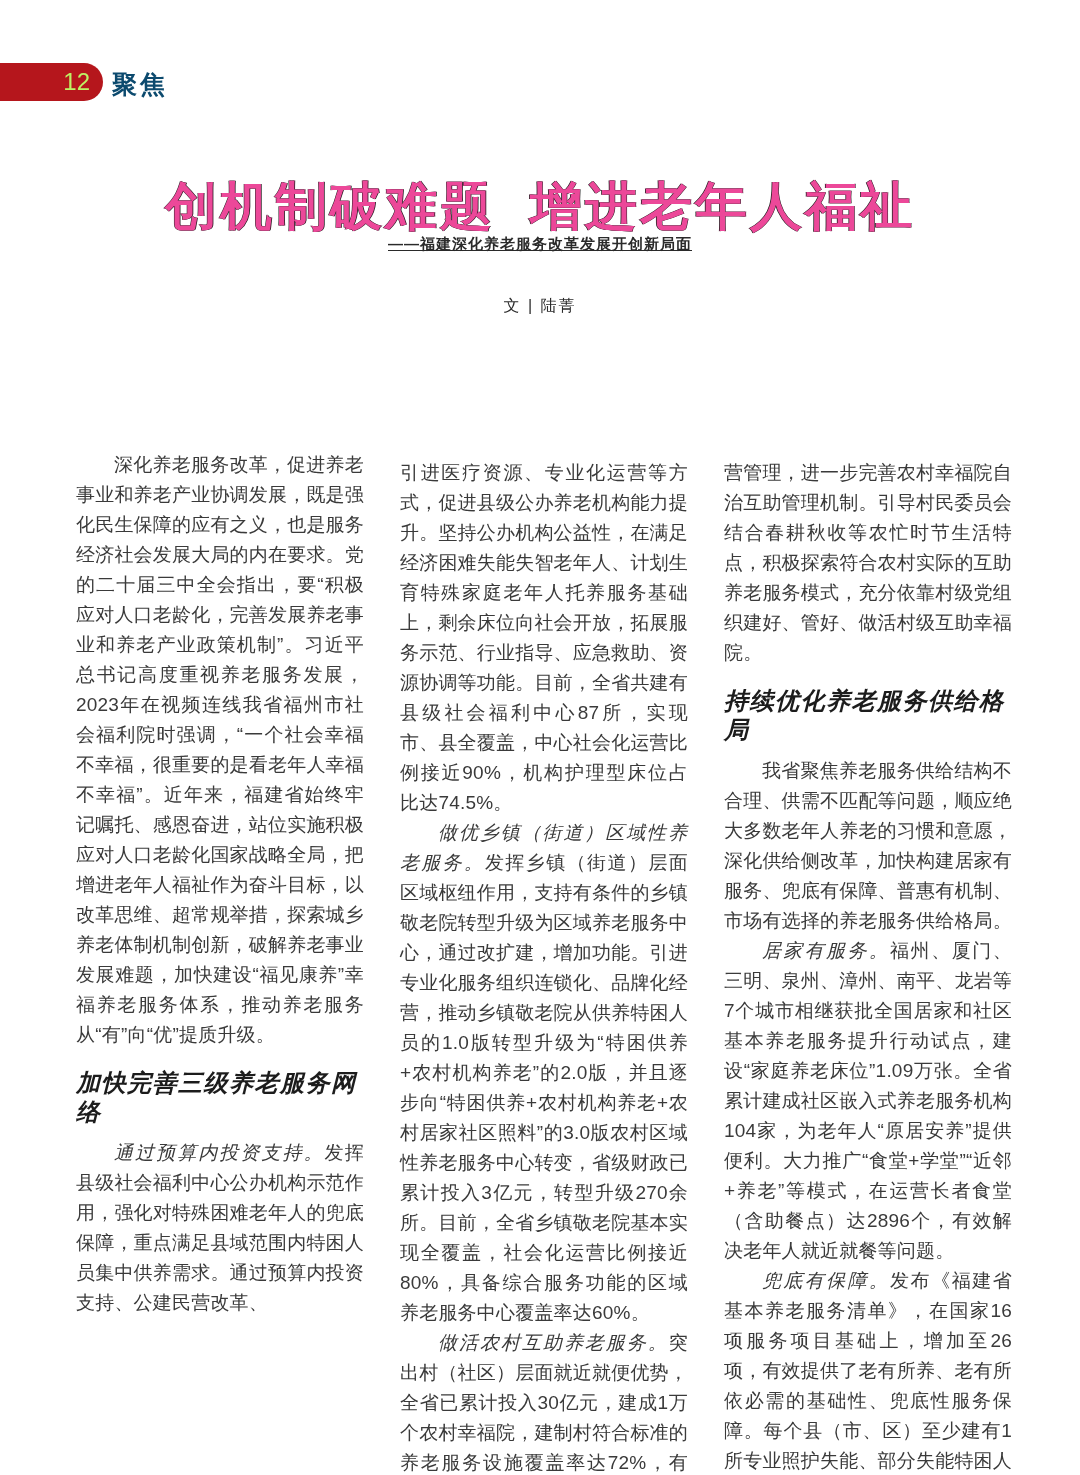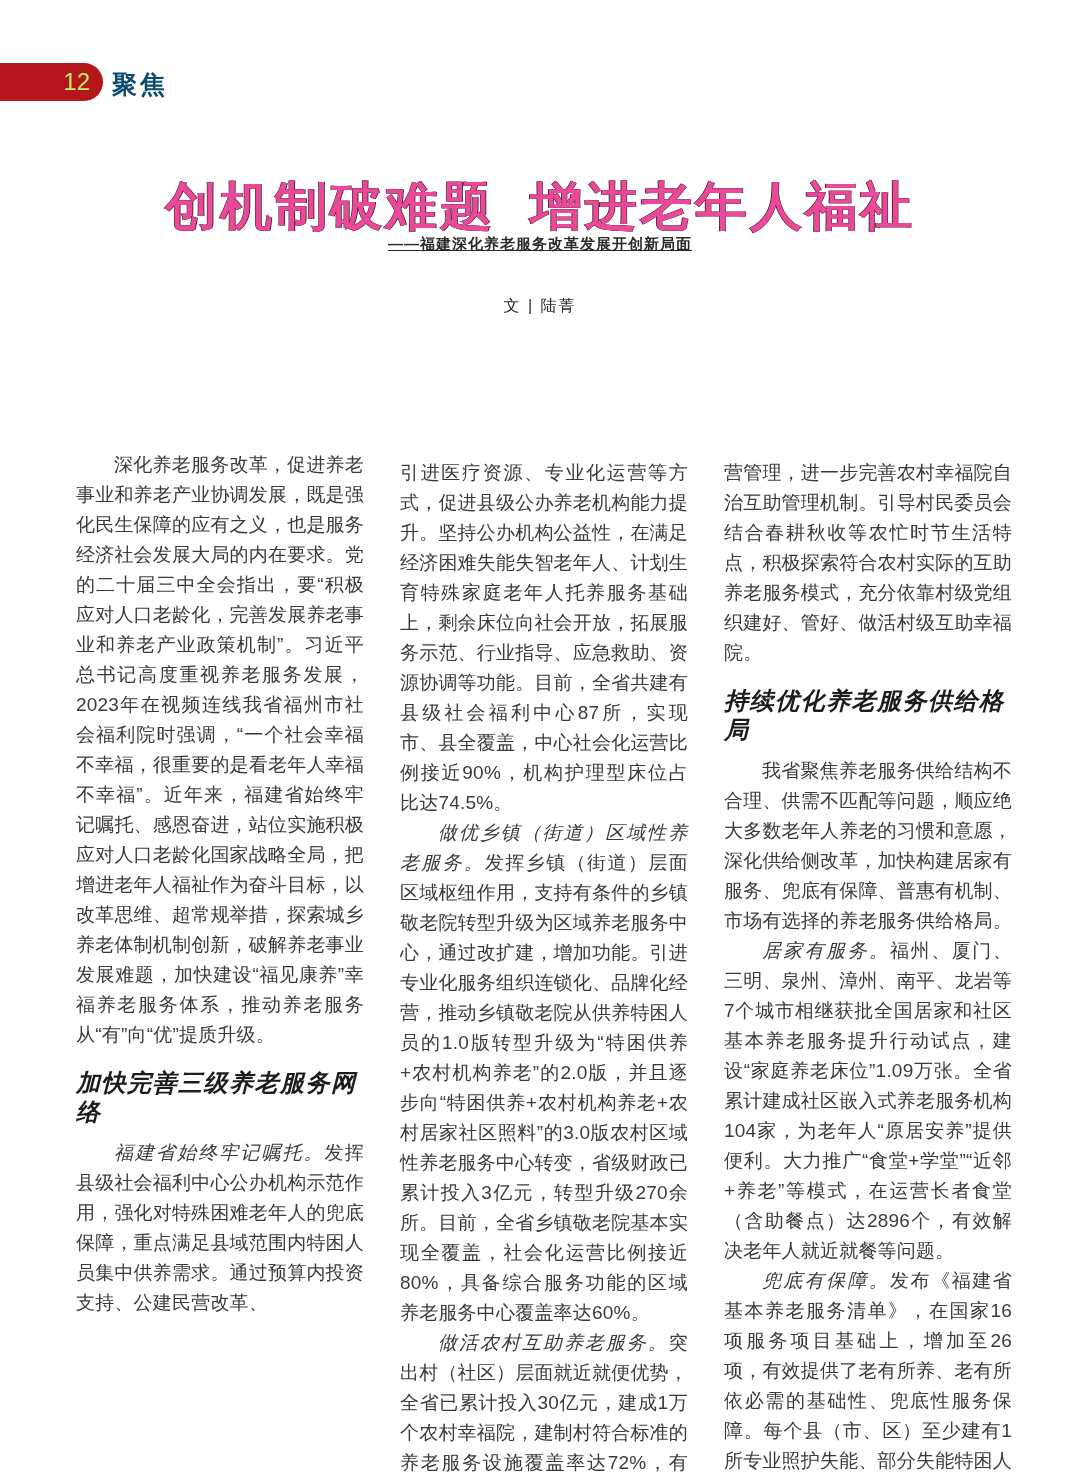--- a/index.html
+++ b/index.html
@@ -120,21 +120,21 @@
   <h1 class="article-title">创机制破难题  增进老年人福祉</h1>
   <div class="article-subtitle">——福建深化养老服务改革发展开创新局面</div>
   <div class="article-byline">文 | 陆菁</div>
 </div>
 
 <main class="columns">
 
   <section class="col">
     <p class="body-p indent">深化养老服务改革，促进养老事业和养老产业协调发展，既是强化民生保障的应有之义，也是服务经济社会发展大局的内在要求。党的二十届三中全会指出，要“积极应对人口老龄化，完善发展养老事业和养老产业政策机制”。习近平总书记高度重视养老服务发展，2023年在视频连线我省福州市社会福利院时强调，“一个社会幸福不幸福，很重要的是看老年人幸福不幸福”。近年来，福建省始终牢记嘱托、感恩奋进，站位实施积极应对人口老龄化国家战略全局，把增进老年人福祉作为奋斗目标，以改革思维、超常规举措，探索城乡养老体制机制创新，破解养老事业发展难题，加快建设“福见康养”幸福养老服务体系，推动养老服务从“有”向“优”提质升级。</p>
     <h2>加快完善三级养老服务网络</h2>
-    <p class="body-p indent"><span class="lead">福建省始终牢记嘱托。</span><span>发挥县级社会福利中心公办机构示范作用，强化对特殊困难老年人的兜底保障，重点满足县域范围内特困人员集中供养需求。通过预算内投资支持、公建民营改革、</span></p>
+    <p class="body-p indent"><span class="lead">通过预算内投资支持。</span><span>发挥县级社会福利中心公办机构示范作用，强化对特殊困难老年人的兜底保障，重点满足县域范围内特困人员集中供养需求。通过预算内投资支持、公建民营改革、</span></p>
   </section>
 
   <section class="col">
     <p class="body-p no-indent">引进医疗资源、专业化运营等方式，促进县级公办养老机构能力提升。坚持公办机构公益性，在满足经济困难失能失智老年人、计划生育特殊家庭老年人托养服务基础上，剩余床位向社会开放，拓展服务示范、行业指导、应急救助、资源协调等功能。目前，全省共建有县级社会福利中心87所，实现市、县全覆盖，中心社会化运营比例接近90%，机构护理型床位占比达74.5%。</p>
     <p class="body-p indent"><span class="lead">做优乡镇（街道）区域性养老服务。</span><span>发挥乡镇（街道）层面区域枢纽作用，支持有条件的乡镇敬老院转型升级为区域养老服务中心，通过改扩建，增加功能。引进专业化服务组织连锁化、品牌化经营，推动乡镇敬老院从供养特困人员的1.0版转型升级为“特困供养+农村机构养老”的2.0版，并且逐步向“特困供养+农村机构养老+农村居家社区照料”的3.0版农村区域性养老服务中心转变，省级财政已累计投入3亿元，转型升级270余所。目前，全省乡镇敬老院基本实现全覆盖，社会化运营比例接近80%，具备综合服务功能的区域养老服务中心覆盖率达60%。</span></p>
     <p class="body-p indent"><span class="lead">做活农村互助养老服务。</span><span>突出村（社区）层面就近就便优势，全省已累计投入30亿元，建成1万个农村幸福院，建制村符合标准的养老服务设施覆盖率达72%，有效满足农村居家老人、留守老人“离家不离村”的养老需求。创新运</span></p>
   </section>
 
   <section class="col">
     <p class="body-p no-indent">营管理，进一步完善农村幸福院自治互助管理机制。引导村民委员会结合春耕秋收等农忙时节生活特点，积极探索符合农村实际的互助养老服务模式，充分依靠村级党组织建好、管好、做活村级互助幸福院。</p>

